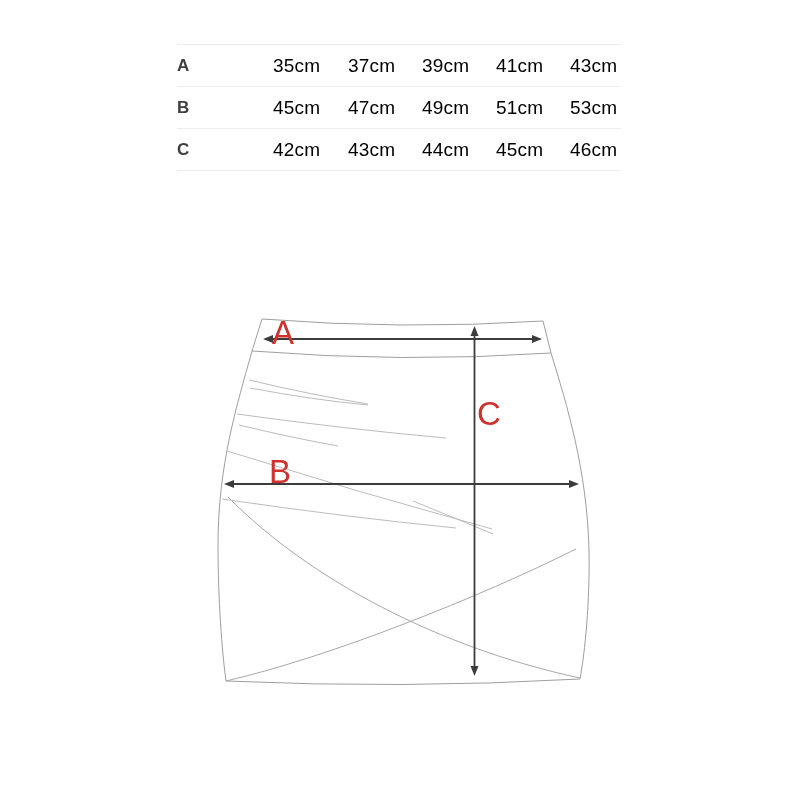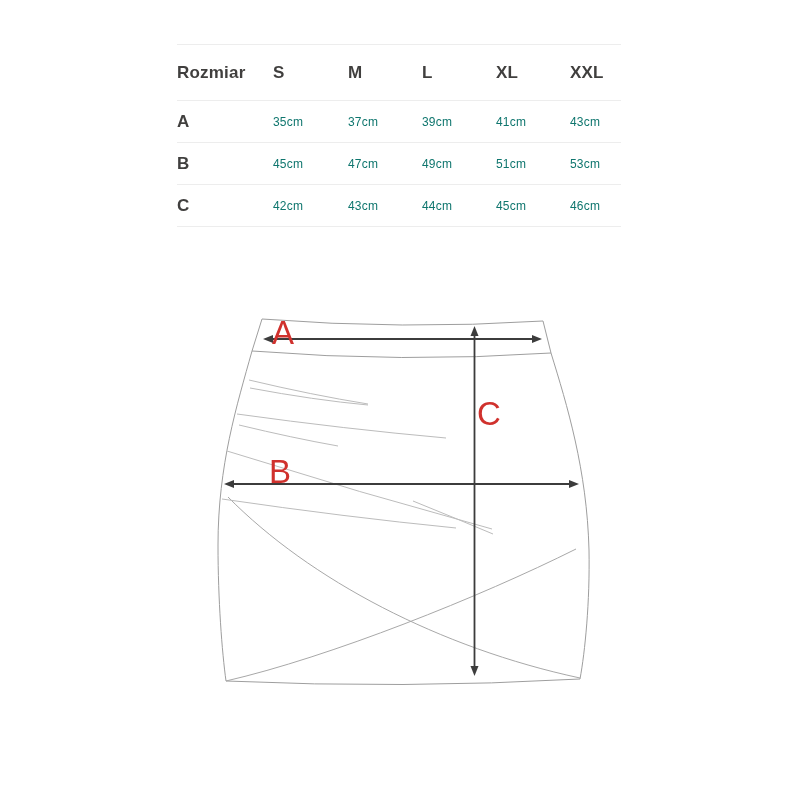--- a/index.html
+++ b/index.html
@@ -22,22 +22,22 @@
   }
   .st-row {
     display: grid;
     grid-template-columns: 96px 75px 74px 74px 74px 51px;
     align-items: center;
     border-bottom: 1px solid #ededed;
   }
   .st-row.header { height: 55px; }
   .st-row.data   { height: 41px; }
   .st-cell {
-    font-size: 12px;
-    color: #0f766e;
+    font-size: 19px;
+    color: #000000;
     letter-spacing: 0.2px;
     white-space: nowrap;
   }
   .st-cell.hd {
     font-weight: bold;
     color: #403f3e;
     font-size: 17px;
   }
 
   
@@ -58,28 +58,20 @@
     font-family: "Liberation Sans", sans-serif;
     font-size: 33px;
   }
 </style>
 </head>
 <body>
 
 <div class="page">
 
   <div class="size-table">
-    <div class="st-row header">
-      <div class="st-cell hd">Rozmiar</div>
-      <div class="st-cell hd">S</div>
-      <div class="st-cell hd">M</div>
-      <div class="st-cell hd">L</div>
-      <div class="st-cell hd">XL</div>
-      <div class="st-cell hd">XXL</div>
-    </div>
 
     <div class="st-row data">
       <div class="st-cell hd">A</div>
       <div class="st-cell">35cm</div>
       <div class="st-cell">37cm</div>
       <div class="st-cell">39cm</div>
       <div class="st-cell">41cm</div>
       <div class="st-cell">43cm</div>
     </div>
 

